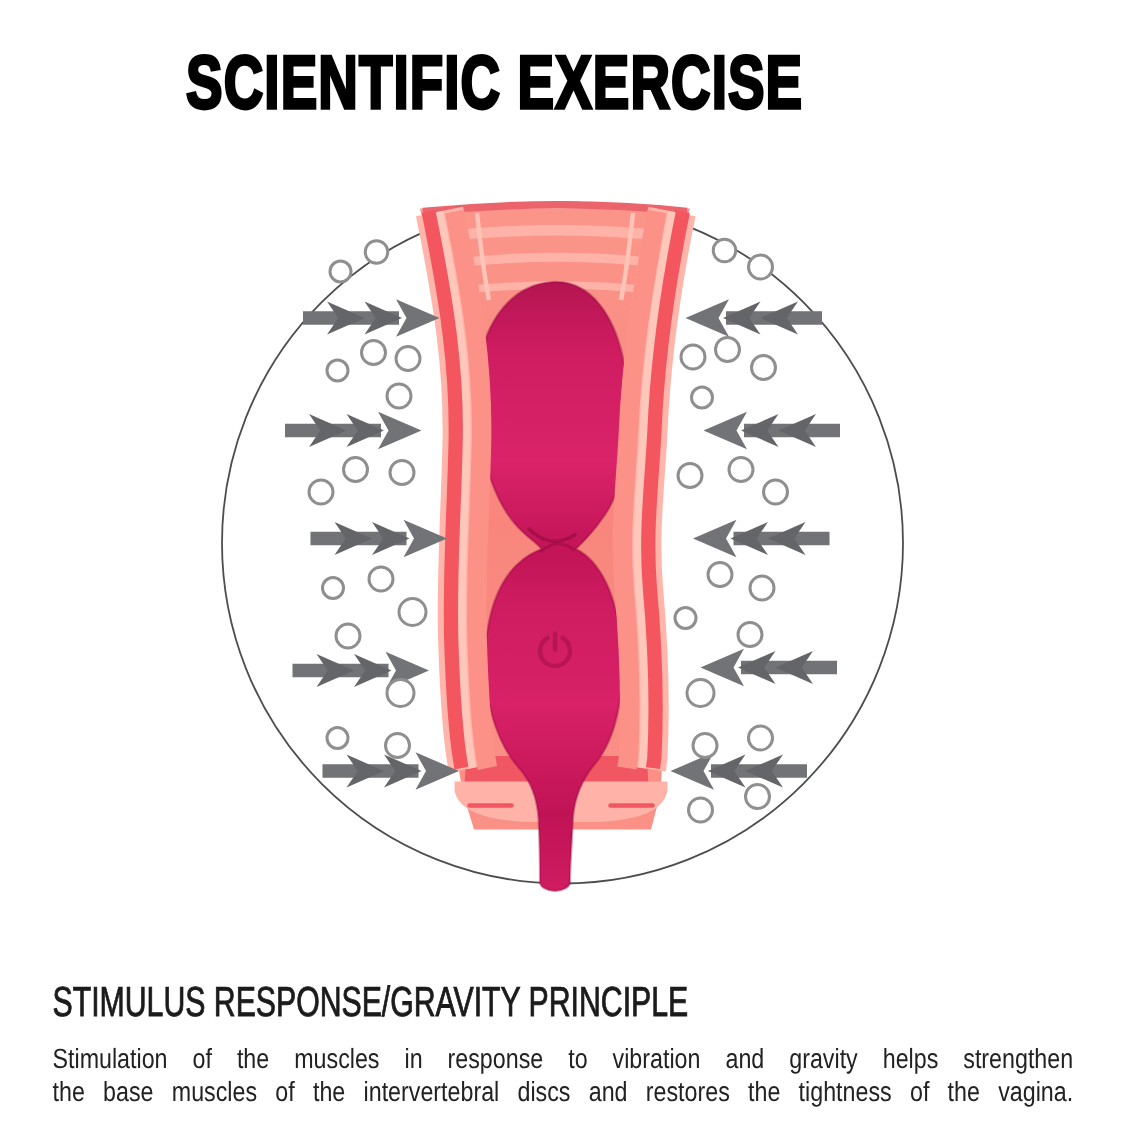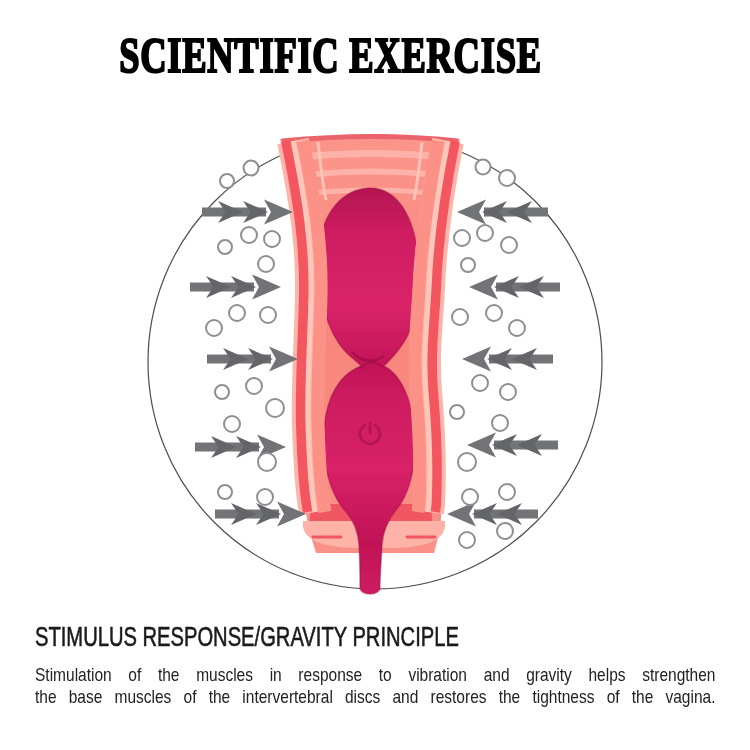--- a/index.html
+++ b/index.html
@@ -1,27 +1,27 @@
 <!DOCTYPE html>
 <html><head>
 <meta charset="utf-8">
 <style>
   html,body{margin:0;padding:0;background:#fff;}
   .canvas{position:relative;width:750px;height:750px;background:#fff;overflow:hidden;
           font-family:"Liberation Sans",sans-serif;}
   
-  .title-wrap{position:absolute;top:26px;left:0;width:660px;text-align:center;font-family:Liberation Serif, serif;}
+  .title-wrap{position:absolute;top:26px;left:0;width:660px;text-align:center;}
   .title-text{display:inline-block;font-weight:700;font-size:50px;color:#000;
               -webkit-text-stroke:2.2px #000;letter-spacing:1px;white-space:nowrap;
               transform:scaleX(0.73);transform-origin:center top;}
   
   .scene{position:absolute;left:0;top:0;}
   
   .footer{position:absolute;left:35px;top:621px;width:690px;}
-  .footer-heading{height:34px;}
+  .footer-heading{height:34px;margin-top:31px;}
   .footer-heading span{display:inline-block;font-size:28px;font-weight:400;color:#1b1b1b;
               -webkit-text-stroke:0.6px #1b1b1b;white-space:nowrap;
               transform:scaleX(0.72);transform-origin:left top;}
   .footer-body{margin-top:9px;width:812px;transform:scaleX(0.838);transform-origin:left top;}
   .body-line{font-size:18.5px;line-height:22px;color:#222;
              text-align:justify;text-align-last:justify;white-space:nowrap;}
 </style>
 </head>
 <body>
 

